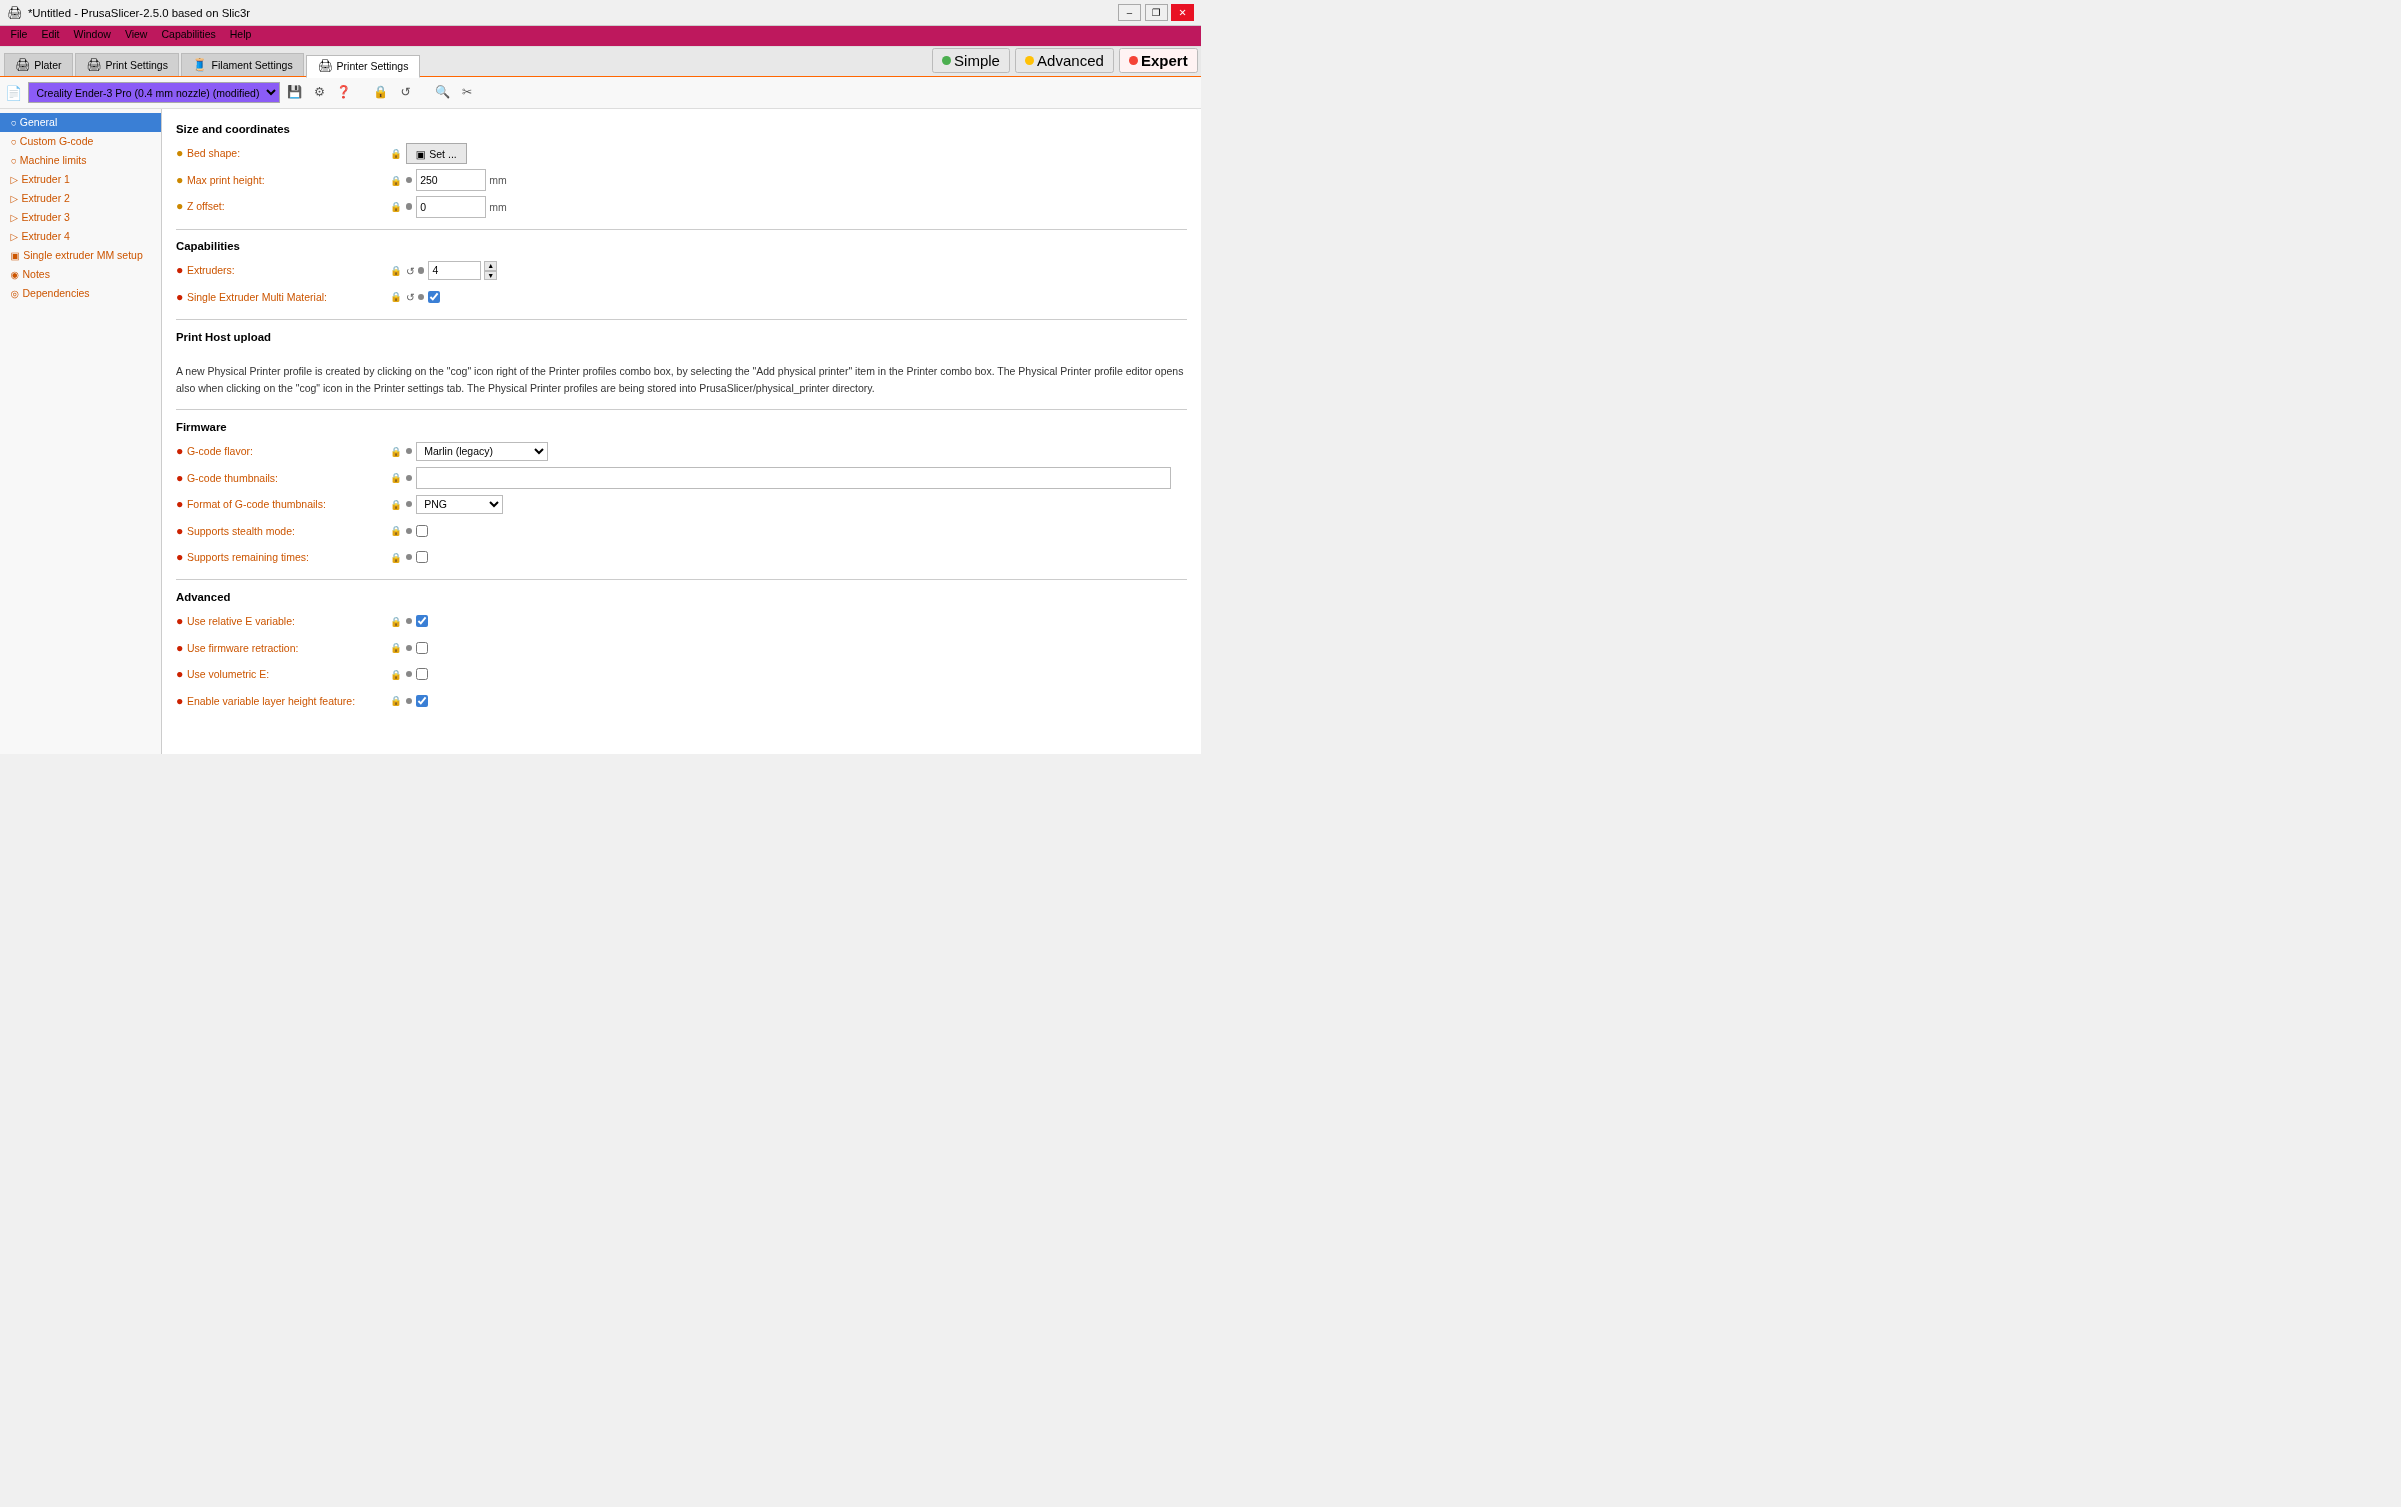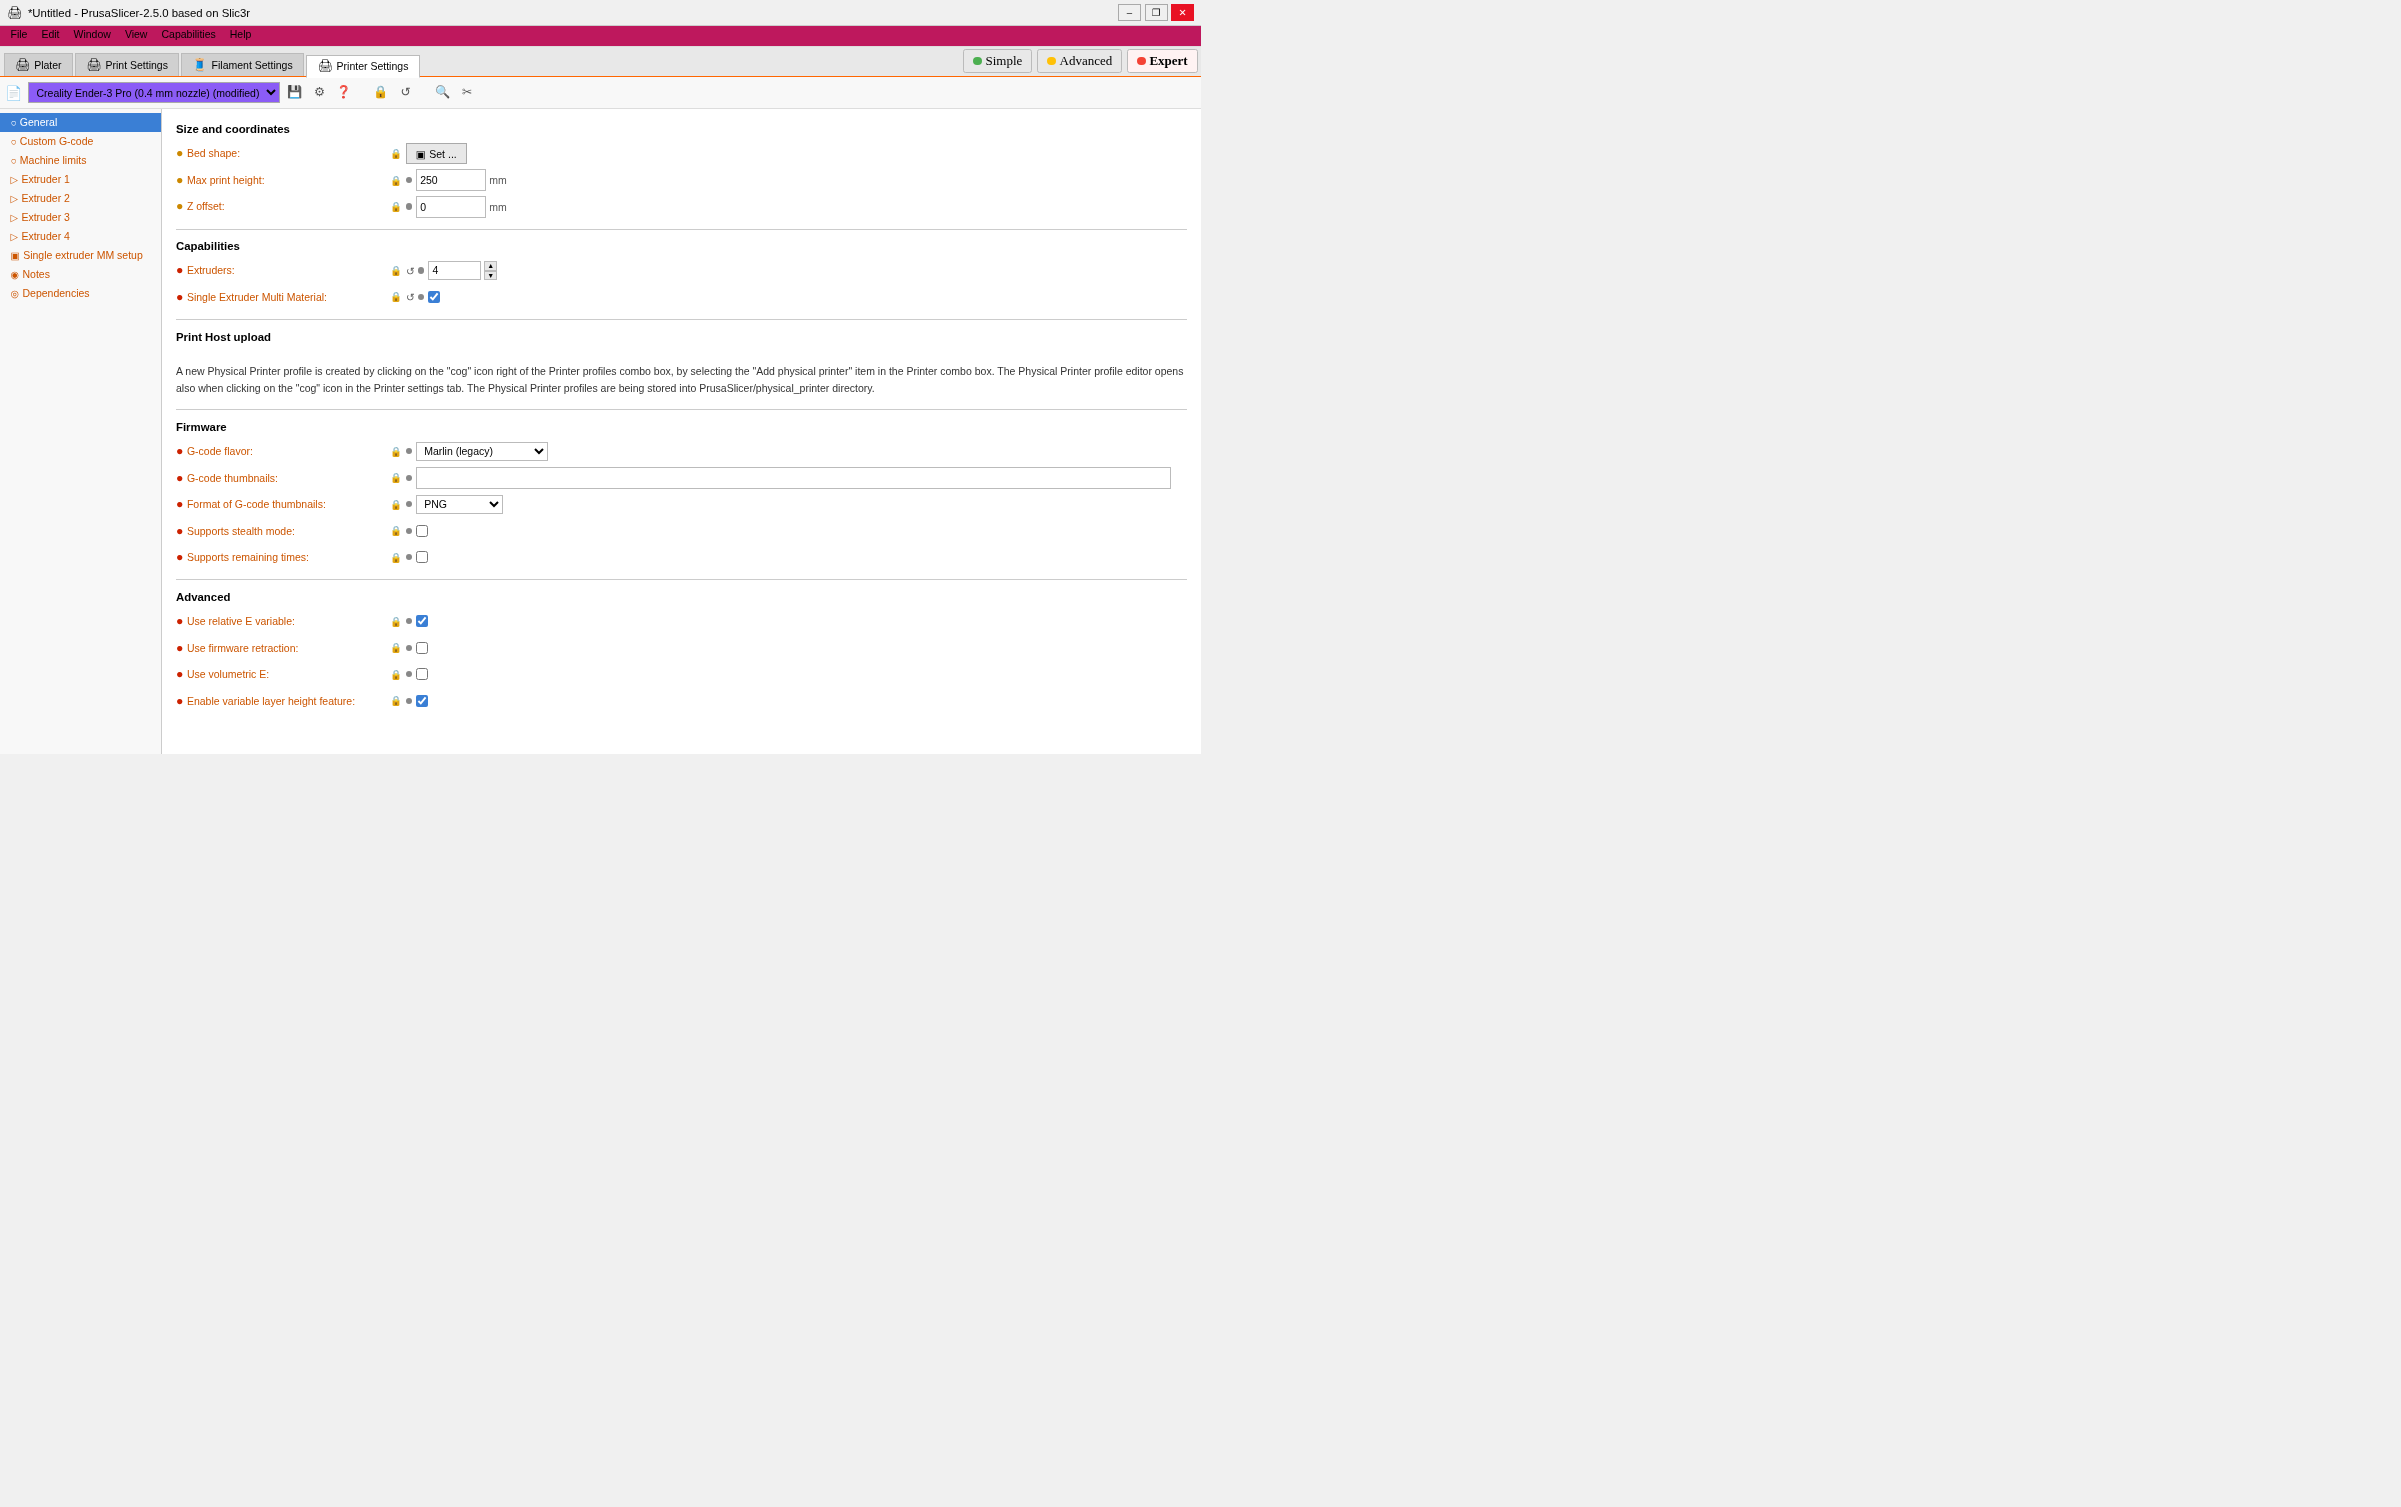--- a/index.html
+++ b/index.html
@@ -70,26 +70,26 @@
       display: flex; align-items: center; gap: 3.5px;
     }
     .tab.active {
       background: #fff;
       border-bottom: 1.8px solid #fff;
       margin-bottom: -1.8px;
     }
     .tab-icon { font-size: 12.3px; }
     .mode-btn {
       padding: 2.6px 8.8px;
-      font-size: 13px;
+      font-size: 15px;
       border: 0.9px solid #bbb;
       border-radius: 2.6px;
       cursor: pointer;
       background: #e8e8e8;
-      display: flex; align-items: center; gap: 3.5px; font-family: Liberation Serif, serif;
+      display: flex; align-items: center; gap: 3.5px;
     }
     .mode-btn .dot { width: 8.8px; height: 8.8px; border-radius: 50%; display: inline-block; }
     .dot-green { background: #4caf50; }
     .dot-yellow { background: #ffc107; }
     .dot-red { background: #f44336; }
     
     .profile-bar {
       background: #f8f8f8;
       height: 32px;
       display: flex;

